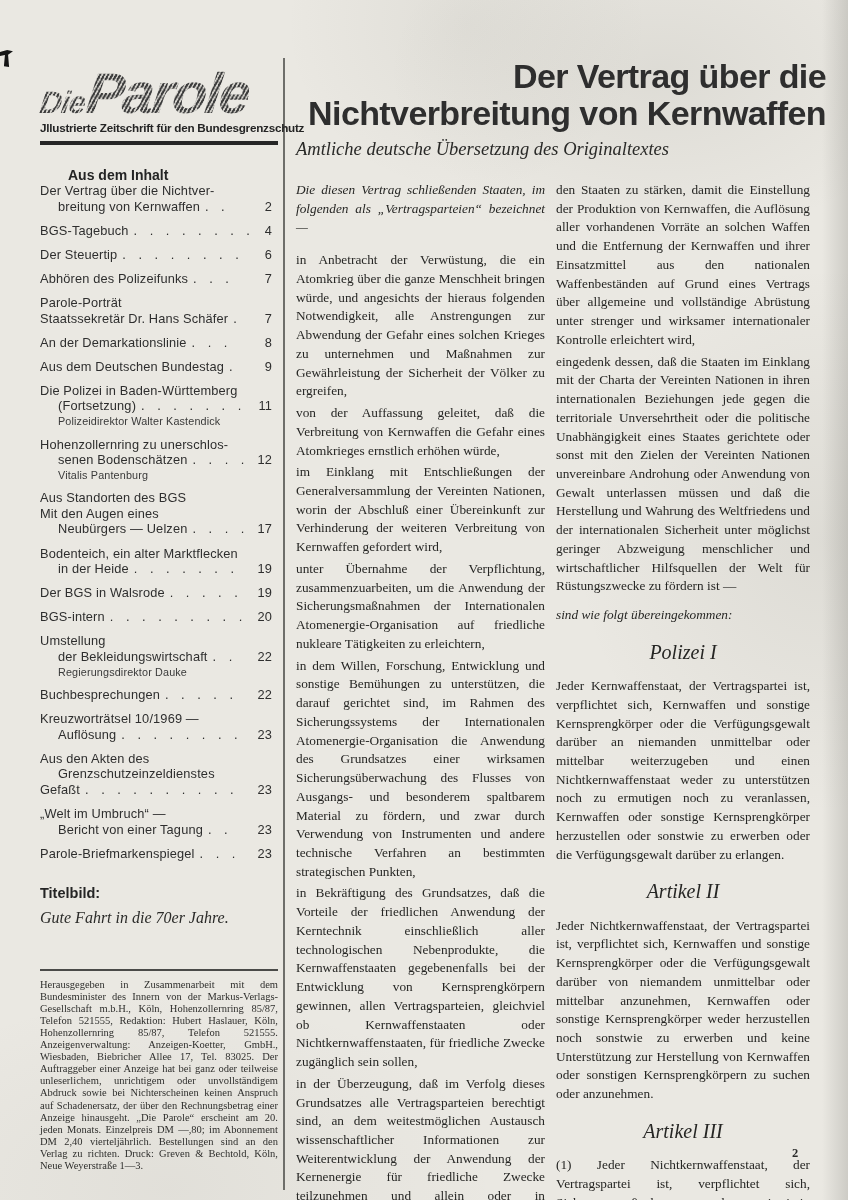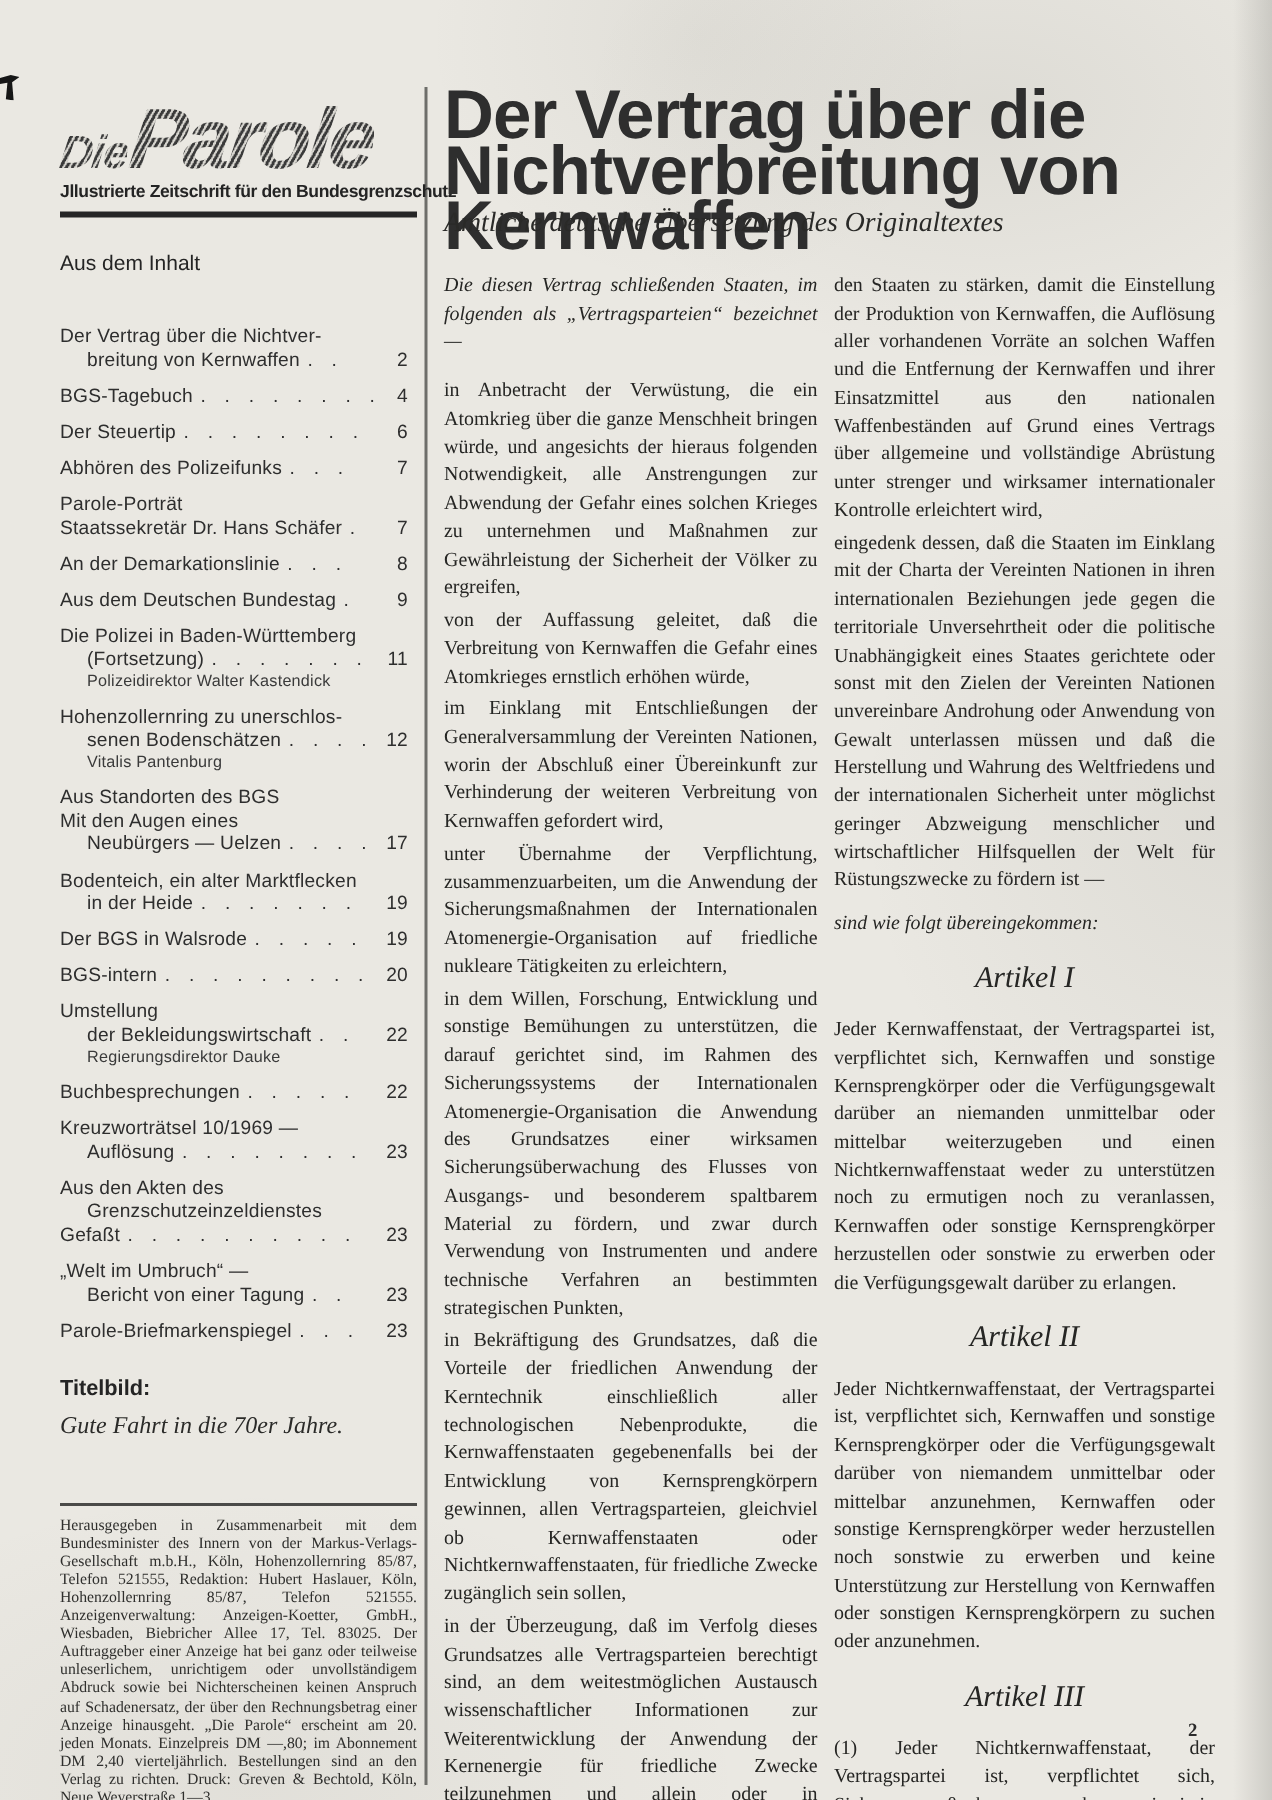--- a/index.html
+++ b/index.html
@@ -28,38 +28,38 @@
   .logo-parole { font-size:57px; margin-left:2px; letter-spacing:-2px; }
   .hatch { color:#3b3b3b; }
   @supports ((-webkit-background-clip: text) or (background-clip: text)) {
     .hatch {
       background-image:repeating-linear-gradient(113deg, #3a3a3a 0 2.1px, #d8d6d0 2.1px 3.7px);
       -webkit-background-clip:text; background-clip:text; color:transparent;
     }
   }
   .mast-subtitle { margin-top:5px; font-weight:bold; font-size:11.7px; letter-spacing:-0.25px; white-space:nowrap; color:#242424; }
   .rule-thick { height:4px; background:#262626; margin-top:7px; }
-  .toc-heading { margin-top:22px; font-weight:normal; font-size:14px; color:#242424; }
-  .toc-list { margin-top:33px; }
+  .toc-heading { margin-top:22px; font-weight:bold; font-size:14px; color:#242424;margin-left:28px; }
+  .toc-list { }
   .toc-item { margin-bottom:8.5px; font-size:12.8px; line-height:15.6px; color:#2e2e2e; letter-spacing:0.15px; }
   .indent { padding-left:18px; }
   .toc-main { display:flex; align-items:baseline; padding-right:6px; }
   .toc-main .t { flex:0 0 auto;text-align:center; }
   .leader { flex:1 1 auto; overflow:hidden; white-space:nowrap; margin:0 5px; letter-spacing:4.5px; }
   .pg { flex:0 0 auto; min-width:14px; text-align:right; }
   .toc-sub { font-size:10.8px; line-height:13px; padding-left:18px; color:#3a3a3a; margin-top:1px; }
   .titelbild-label { margin-top:24px; font-weight:bold; font-size:14.5px; color:#242424; }
   .titelbild-caption { margin-top:8px; font-family:"Liberation Serif", serif; font-style:italic; font-size:16px; color:#2b2b29; }
   .rule-thin { margin-top:42px; height:1.5px; background:#4a4a48; }
   .imprint { margin-top:8px; font-family:"Liberation Serif", serif; font-size:10.5px; line-height:1.15;
     text-align:justify; color:#2f2f2d; hyphens:auto; }
 
   
-  .headline { position:absolute; left:296px; top:58px; width:530px; font-weight:bold; font-size:46px;
-    line-height:37px; letter-spacing:-0.6px; color:#2e2e2e; }
+  .headline { position:absolute; left:296px; top:58px; width:530px; font-weight:bold; font-size:34px;
+    line-height:37px; letter-spacing:-0.6px; color:#2e2e2e;text-align:right; }
   .article-subtitle { position:absolute; left:296px; top:139px; font-family:"Liberation Serif", serif;
     font-style:italic; font-size:18.5px; color:#2a2a28; }
   .col { position:absolute; top:181px; font-family:"Liberation Serif", serif; font-size:13.3px;
     line-height:1.41; text-align:justify; color:#262624; hyphens:auto; }
   .col1 { left:296px; width:249px; }
   .col2 { left:556px; width:254px; }
   .col p { margin:0 0 3px 0; }
   .intro { font-style:italic; margin-bottom:14px !important; }
   .agree { font-style:italic; margin:10px 0 12px 0 !important; }
   .artikel { font-family:"Liberation Serif", serif; font-style:italic; font-size:20px; text-align:center;
@@ -276,21 +276,21 @@
     <p>in dem Willen, Forschung, Entwicklung und sonstige Bemühungen zu unterstützen, die darauf gerichtet sind, im Rahmen des Sicherungssystems der Internationalen Atomenergie-Organisation die Anwendung des Grundsatzes einer wirksamen Sicherungsüberwachung des Flusses von Ausgangs- und besonderem spaltbarem Material zu fördern, und zwar durch Verwendung von Instrumenten und andere technische Verfahren an bestimmten strategischen Punkten,</p>
     <p>in Bekräftigung des Grundsatzes, daß die Vorteile der friedlichen Anwendung der Kerntechnik einschließlich aller technologischen Nebenprodukte, die Kernwaffenstaaten gegebenenfalls bei der Entwicklung von Kernsprengkörpern gewinnen, allen Vertragsparteien, gleichviel ob Kernwaffenstaaten oder Nichtkernwaffenstaaten, für friedliche Zwecke zugänglich sein sollen,</p>
     <p>in der Überzeugung, daß im Verfolg dieses Grundsatzes alle Vertragsparteien berechtigt sind, an dem weitestmöglichen Austausch wissenschaftlicher Informationen zur Weiterentwicklung der Anwendung der Kernenergie für friedliche Zwecke teilzunehmen und allein oder in Zusammenarbeit mit anderen Staaten zu dieser Weiterentwicklung beizutragen,</p>
 
   </div>
 
   <div class="col col2">
     <p>den Staaten zu stärken, damit die Einstellung der Produktion von Kernwaffen, die Auflösung aller vorhandenen Vorräte an solchen Waffen und die Entfernung der Kernwaffen und ihrer Einsatzmittel aus den nationalen Waffenbeständen auf Grund eines Vertrags über allgemeine und vollständige Abrüstung unter strenger und wirksamer internationaler Kontrolle erleichtert wird,</p>
     <p>eingedenk dessen, daß die Staaten im Einklang mit der Charta der Vereinten Nationen in ihren internationalen Beziehungen jede gegen die territoriale Unversehrtheit oder die politische Unabhängigkeit eines Staates gerichtete oder sonst mit den Zielen der Vereinten Nationen unvereinbare Androhung oder Anwendung von Gewalt unterlassen müssen und daß die Herstellung und Wahrung des Weltfriedens und der internationalen Sicherheit unter möglichst geringer Abzweigung menschlicher und wirtschaftlicher Hilfsquellen der Welt für Rüstungszwecke zu fördern ist —</p>
     <p class="agree">sind wie folgt übereingekommen:</p>
-    <div class="artikel">Artikel I</div>
+    <div class="artikel">Polizei I</div>
     <p>Jeder Kernwaffenstaat, der Vertragspartei ist, verpflichtet sich, Kernwaffen und sonstige Kernsprengkörper oder die Verfügungsgewalt darüber an niemanden unmittelbar oder mittelbar weiterzugeben und einen Nichtkernwaffenstaat weder zu unterstützen noch zu ermutigen noch zu veranlassen, Kernwaffen oder sonstige Kernsprengkörper herzustellen oder sonstwie zu erwerben oder die Verfügungsgewalt darüber zu erlangen.</p>
     <div class="artikel">Artikel II</div>
     <p>Jeder Nichtkernwaffenstaat, der Vertragspartei ist, verpflichtet sich, Kernwaffen und sonstige Kernsprengkörper oder die Verfügungsgewalt darüber von niemandem unmittelbar oder mittelbar anzunehmen, Kernwaffen oder sonstige Kernsprengkörper weder herzustellen noch sonstwie zu erwerben und keine Unterstützung zur Herstellung von Kernwaffen oder sonstigen Kernsprengkörpern zu suchen oder anzunehmen.</p>
     <div class="artikel">Artikel III</div>
     <p>(1) Jeder Nichtkernwaffenstaat, der Vertragspartei ist, verpflichtet sich, Sicherungsmaßnahmen anzunehmen, wie sie in einer mit der Internationalen Atomenergie-Organisation nach Maßgabe ihrer Satzung und ihres Sicherungssystems auszuhandelnden und zu schließenden Übereinkunft festgelegt werden, wobei diese Sicherungsmaßnahmen ausschließlich dazu dienen, die Erfüllung seiner Verpflichtungen aus diesem Vertrag nachzuprüfen, damit verhindert wird, daß Kernenergie von der friedlichen Nutzung abgezweigt und für Kernwaffen oder sonstige Kernsprengkörper verwendet wird. Die Verfahren für die nach diesem Artikel erforderlichen Sicherungsmaßnahmen werden in bezug auf Ausgangs- und besonderes spaltbares Material durchgeführt, gleichviel ob es in einer Hauptkernanlage hergestellt, verarbei-</p>
   </div>
 
   <div class="pagenum">2</div>
 </div>
 

